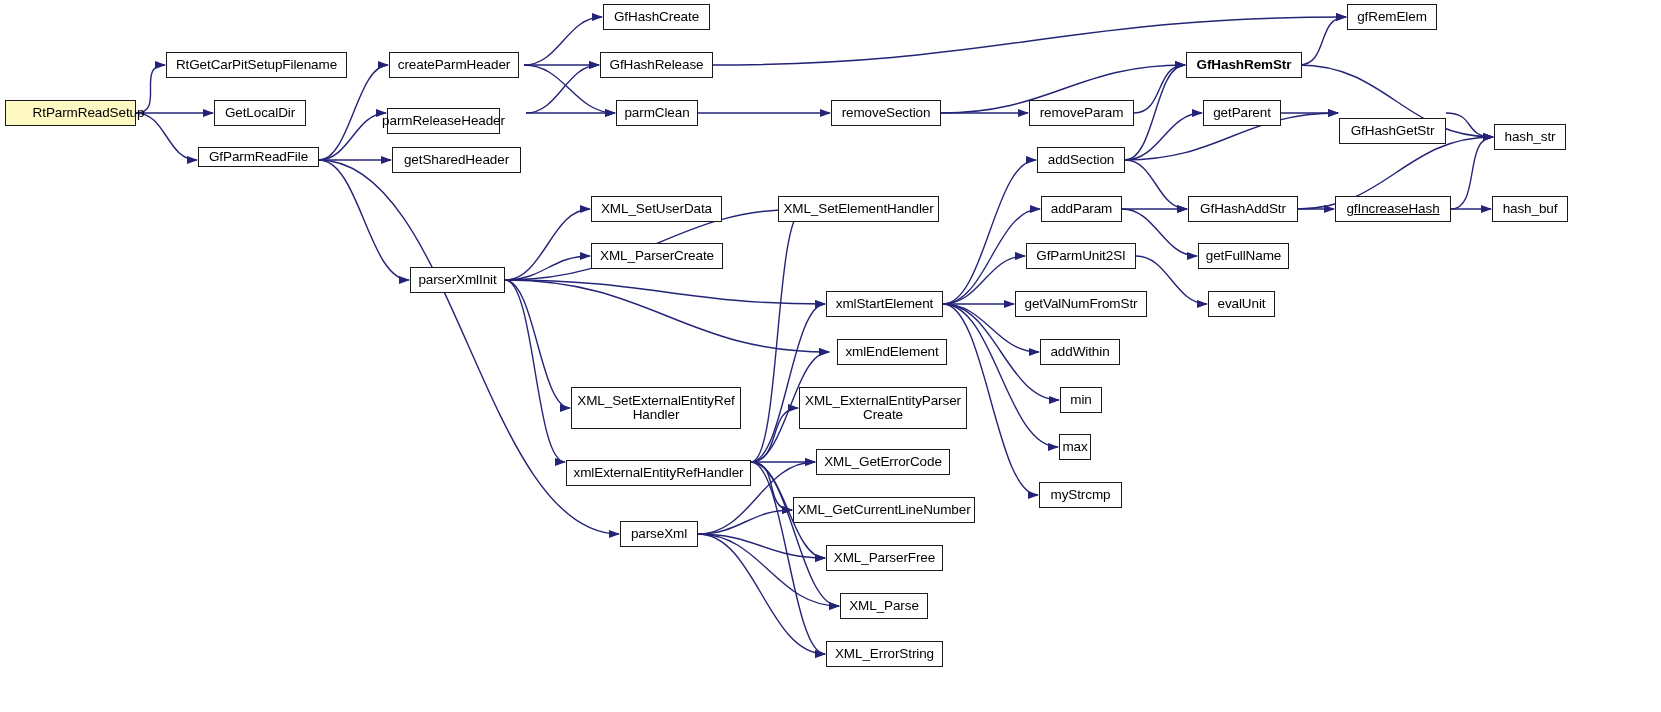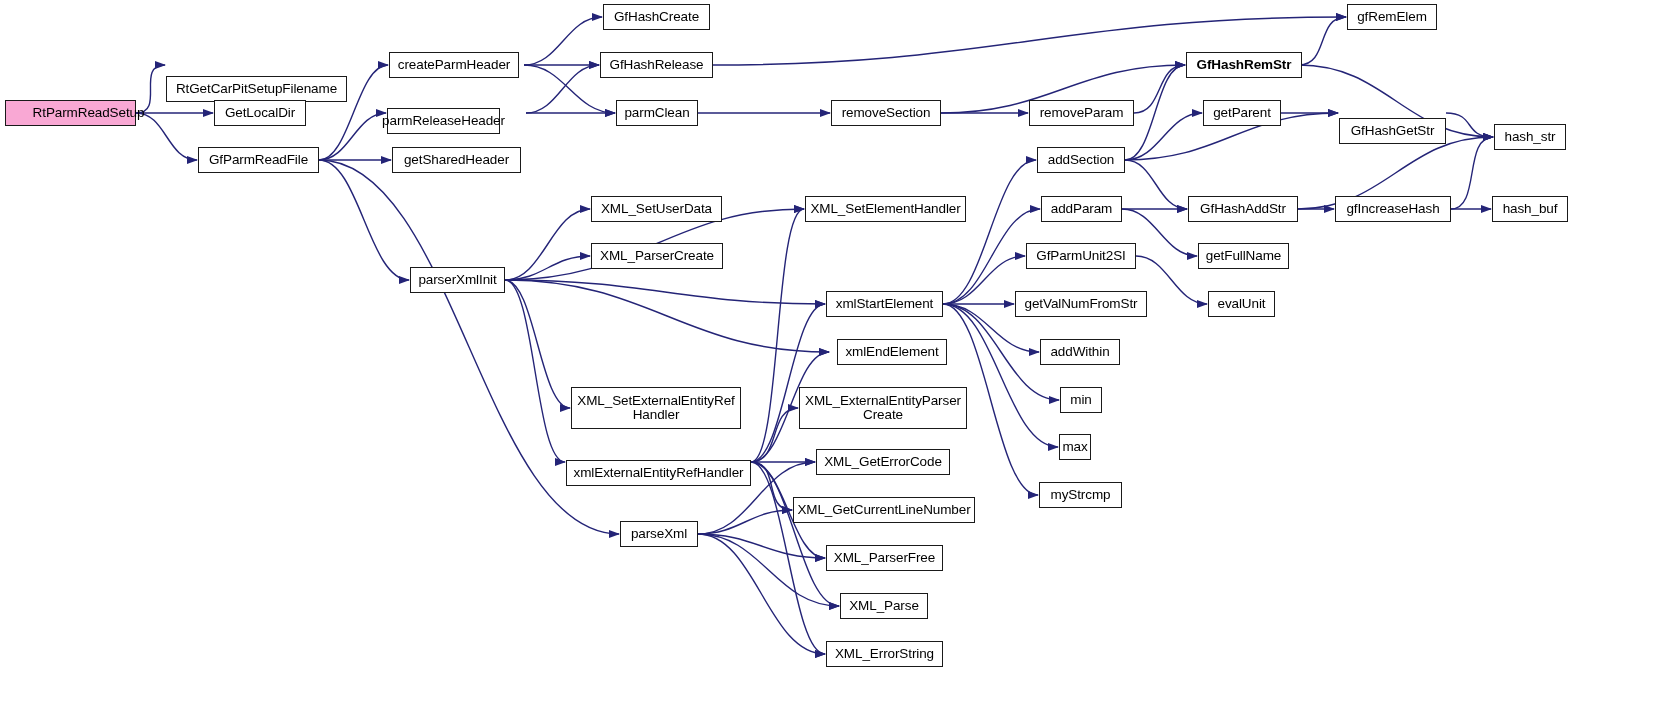--- a/index.html
+++ b/index.html
@@ -3,21 +3,21 @@
 <meta charset="utf-8">
 <style>
   html,body{margin:0;padding:0;background:#ffffff;}
   #stage{position:relative;width:1661px;height:712px;background:#ffffff;
          font-family:"Liberation Sans","DejaVu Sans",sans-serif;overflow:hidden;}
   svg#edges{position:absolute;left:0;top:0;width:1661px;height:712px;pointer-events:none;}
   .node{position:absolute;box-sizing:border-box;border:1px solid #1a1a1a;
         background:#ffffff;color:#000000;display:flex;align-items:center;
         justify-content:center;text-align:center;font-size:13.5px;line-height:14px;
         letter-spacing:-0.1px;white-space:pre-line;}
-  .node.hl{background:#f9a8d4;padding-left:36px;}
+  .node.hl{background:#fef9c3;padding-left:36px;}
   .node .lbl{display:block;padding:0 4px;}
 </style>
 </head>
 <body>
 
 <div id="stage">
   <svg id="edges" viewBox="0 0 1661 712" xmlns="http://www.w3.org/2000/svg">
     <defs>
       <marker id="ah" markerWidth="11" markerHeight="8" refX="10" refY="4" orient="auto" markerUnits="userSpaceOnUse">
         <path d="M0,0 L11,4 L0,8 z" fill="#242477"></path>
@@ -83,53 +83,53 @@
         <path d="M751,462 C784.3,462 791.7,654 825,654" fill="none" stroke="#242477" stroke-width="1.4" marker-end="url(#ah)"></path>
         <path d="M698,534 C750.65,534 762.35,462 815,462" fill="none" stroke="#242477" stroke-width="1.4" marker-end="url(#ah)"></path>
         <path d="M698,534 C740.3,534 749.7,510 792,510" fill="none" stroke="#242477" stroke-width="1.4" marker-end="url(#ah)"></path>
         <path d="M698,534 C755.15,534 767.85,558 825,558" fill="none" stroke="#242477" stroke-width="1.4" marker-end="url(#ah)"></path>
         <path d="M698,534 C761.45,534 775.55,606 839,606" fill="none" stroke="#242477" stroke-width="1.4" marker-end="url(#ah)"></path>
         <path d="M698,534 C755.15,534 767.85,654 825,654" fill="none" stroke="#242477" stroke-width="1.4" marker-end="url(#ah)"></path>
       </g>
   </svg>
   <div id="nodes">
       <div class="node hl" style="left: 5px; top: 100px; width: 131px; height: 26px;"><span class="lbl">RtParmReadSetup</span></div>
-      <div class="node" style="left: 166px; top: 52px; width: 181px; height: 26px; margin-top: 24px;"><span class="lbl">RtGetCarPitSetupFilename</span></div>
+      <div class="node" style="left: 166px; top: 52px; width: 181px; height: 26px;"><span class="lbl">RtGetCarPitSetupFilename</span></div>
       <div class="node" style="left: 214px; top: 100px; width: 92px; height: 26px;"><span class="lbl">GetLocalDir</span></div>
-      <div class="node" style="left: 198px; top: 147px; width: 121px; height: 26px;"><span class="lbl">GfParmReadFile</span></div>
+      <div class="node" style="left: 198px; top: 147px; width: 121px; height: 20px;"><span class="lbl">GfParmReadFile</span></div>
       <div class="node" style="left: 389px; top: 52px; width: 130px; height: 26px;"><span class="lbl">createParmHeader</span></div>
       <div class="node" style="left: 387px; top: 108px; width: 113px; height: 26px; justify-content: center;"><span class="lbl">parmReleaseHeader</span></div>
       <div class="node" style="left: 392px; top: 147px; width: 129px; height: 26px;"><span class="lbl">getSharedHeader</span></div>
       <div class="node" style="left: 603px; top: 4px; width: 107px; height: 26px;"><span class="lbl">GfHashCreate</span></div>
       <div class="node" style="left: 600px; top: 52px; width: 113px; height: 26px;"><span class="lbl">GfHashRelease</span></div>
       <div class="node" style="left: 616px; top: 100px; width: 82px; height: 26px;"><span class="lbl">parmClean</span></div>
       <div class="node" style="left: 831px; top: 100px; width: 110px; height: 26px;"><span class="lbl">removeSection</span></div>
       <div class="node" style="left: 1029px; top: 100px; width: 105px; height: 26px;"><span class="lbl">removeParam</span></div>
       <div class="node" style="left: 1347px; top: 4px; width: 90px; height: 26px;"><span class="lbl">gfRemElem</span></div>
       <div class="node" style="left: 1186px; top: 52px; width: 116px; height: 26px; font-weight: bold;"><span class="lbl">GfHashRemStr</span></div>
       <div class="node" style="left: 1203px; top: 100px; width: 78px; height: 26px;"><span class="lbl">getParent</span></div>
       <div class="node" style="left: 1339px; top: 118px; width: 107px; height: 26px;"><span class="lbl">GfHashGetStr</span></div>
       <div class="node" style="left: 1494px; top: 124px; width: 72px; height: 26px;"><span class="lbl">hash_str</span></div>
       <div class="node" style="left: 1037px; top: 147px; width: 88px; height: 26px;"><span class="lbl">addSection</span></div>
       <div class="node" style="left: 1041px; top: 196px; width: 81px; height: 26px;"><span class="lbl">addParam</span></div>
       <div class="node" style="left: 1188px; top: 196px; width: 110px; height: 26px;"><span class="lbl">GfHashAddStr</span></div>
-      <div class="node" style="left: 1335px; top: 196px; width: 116px; height: 26px;"><span class="lbl">gfIncreaseHash</span></div>
+      <div class="node" style="left: 1335px; top: 196px; width: 116px; height: 26px; text-decoration: underline;"><span class="lbl">gfIncreaseHash</span></div>
       <div class="node" style="left: 1492px; top: 196px; width: 76px; height: 26px;"><span class="lbl">hash_buf</span></div>
       <div class="node" style="left: 1026px; top: 243px; width: 110px; height: 26px;"><span class="lbl">GfParmUnit2SI</span></div>
       <div class="node" style="left: 1198px; top: 243px; width: 91px; height: 26px;"><span class="lbl">getFullName</span></div>
       <div class="node" style="left: 1015px; top: 291px; width: 132px; height: 26px;"><span class="lbl">getValNumFromStr</span></div>
       <div class="node" style="left: 1208px; top: 291px; width: 67px; height: 26px;"><span class="lbl">evalUnit</span></div>
       <div class="node" style="left: 1040px; top: 339px; width: 80px; height: 26px;"><span class="lbl">addWithin</span></div>
       <div class="node" style="left: 1060px; top: 387px; width: 42px; height: 26px;"><span class="lbl">min</span></div>
       <div class="node" style="left: 1059px; top: 434px; width: 32px; height: 26px;"><span class="lbl">max</span></div>
       <div class="node" style="left: 1039px; top: 482px; width: 83px; height: 26px;"><span class="lbl">myStrcmp</span></div>
       <div class="node" style="left: 410px; top: 267px; width: 95px; height: 26px;"><span class="lbl">parserXmlInit</span></div>
       <div class="node" style="left: 591px; top: 196px; width: 131px; height: 26px;"><span class="lbl">XML_SetUserData</span></div>
       <div class="node" style="left: 591px; top: 243px; width: 132px; height: 26px;"><span class="lbl">XML_ParserCreate</span></div>
-      <div class="node" style="left: 805px; top: 196px; width: 161px; height: 26px;"><span class="lbl">XML_SetElementHandler</span></div>
+      <div class="node" style="left: 778px; top: 196px; width: 161px; height: 26px;"><span class="lbl">XML_SetElementHandler</span></div>
       <div class="node" style="left: 826px; top: 291px; width: 117px; height: 26px;"><span class="lbl">xmlStartElement</span></div>
       <div class="node" style="left: 830px; top: 339px; width: 110px; height: 26px; margin-left: 7px;"><span class="lbl">xmlEndElement</span></div>
       <div class="node" style="left: 571px; top: 387px; width: 170px; height: 42px;"><span class="lbl">XML_SetExternalEntityRef
 Handler</span></div>
       <div class="node" style="left: 799px; top: 387px; width: 168px; height: 42px;"><span class="lbl">XML_ExternalEntityParser
 Create</span></div>
       <div class="node" style="left: 566px; top: 449px; width: 185px; height: 26px; margin-top: 11px;"><span class="lbl">xmlExternalEntityRefHandler</span></div>
       <div class="node" style="left: 816px; top: 449px; width: 134px; height: 26px;"><span class="lbl">XML_GetErrorCode</span></div>
       <div class="node" style="left: 793px; top: 497px; width: 182px; height: 26px;"><span class="lbl">XML_GetCurrentLineNumber</span></div>
       <div class="node" style="left: 620px; top: 521px; width: 78px; height: 26px;"><span class="lbl">parseXml</span></div>

